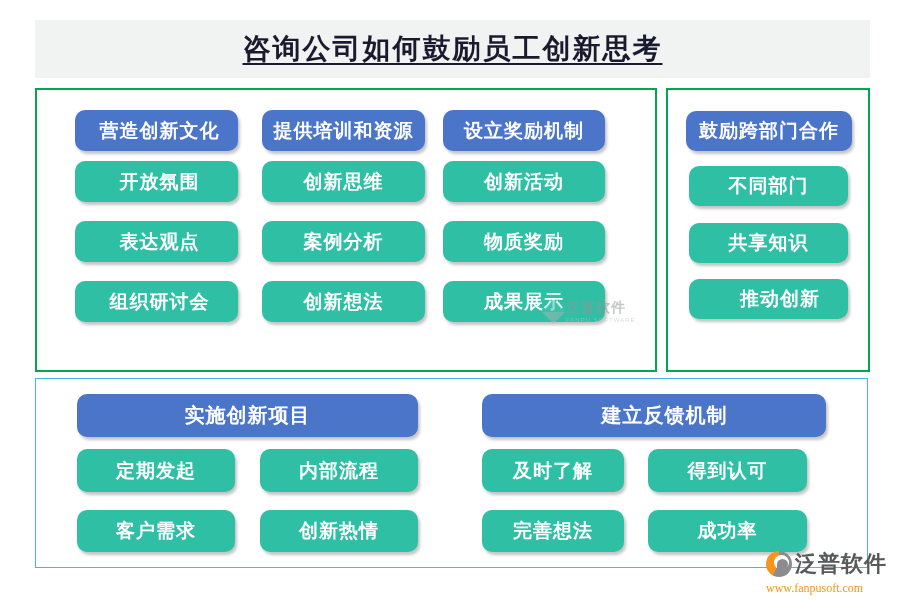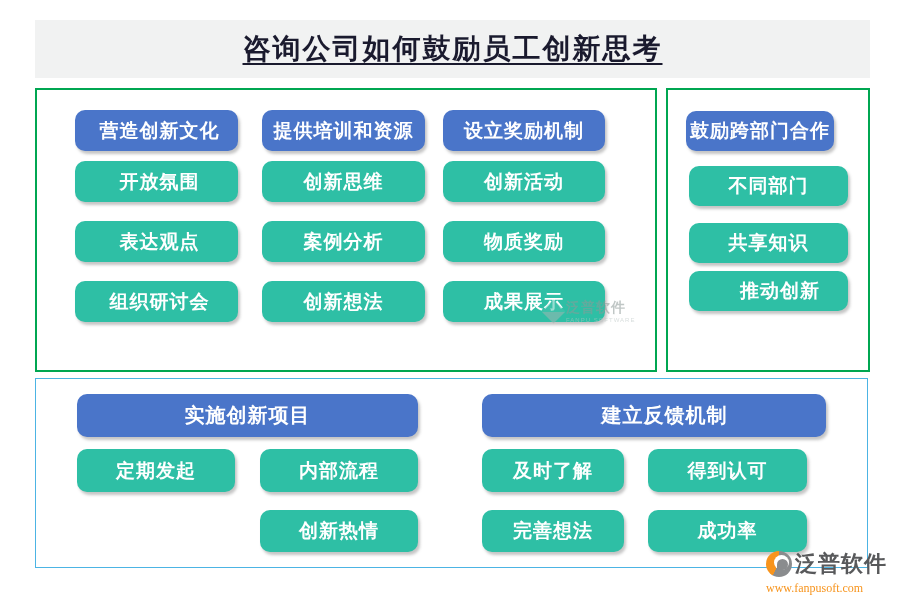--- a/index.html
+++ b/index.html
@@ -37,23 +37,23 @@
   .node.item { background:#2ebfa5; }
   
   .c1 { left:75px;  width:163px;padding-left:6px; }
   .c2 { left:262px; width:163px; }
   .c3 { left:443px; width:162px; }
   .r0 { top:110px; height:41px; }
   .r1 { top:161px; height:41px; }
   .r2 { top:221px; height:41px; }
   .r3 { top:281px; height:41px; }
   
-  .rc-hdr { left:686px; top:111px; width:148px; height:40px; }
+  .rc-hdr { left:686px; top:111px; width:166px; height:40px; }
   .rc     { left:689px; width:159px; height:40px; }
-  .rr1 { top:166px; } .rr2 { top:223px;text-align:center; } .rr3 { top:271px;padding-left:23px; }
+  .rr1 { top:166px; } .rr2 { top:223px;text-align:center; } .rr3 { top:279px;padding-left:23px; }
   
   .bh1 { left:77px;  top:394px; width:341px; height:43px; font-size:20px; }
   .bh2 { left:482px; top:394px; width:344px; height:43px; font-size:20px;padding-left:21px; }
   .br1 { top:449px; height:43px; }
   .br2 { top:510px; height:42px; }
   .bs1a { left:77px;  width:158px; }
   .bs1b { left:260px; width:158px; }
   .bs2a { left:482px; width:142px; }
   .bs2b { left:648px; width:159px; }
   
@@ -123,20 +123,21 @@
   <div class="node item c3 r3">成果展示</div>
 
   <div class="node hdr  rc-hdr">鼓励跨部门合作</div>
   <div class="node item rc rr1">不同部门</div>
   <div class="node item rc rr2">共享知识</div>
   <div class="node item rc rr3">推动创新</div>
 
   <div class="node hdr  bh1">实施创新项目</div>
   <div class="node item bs1a br1">定期发起</div>
   <div class="node item bs1b br1">内部流程</div>
+  <div class="node item bs1a br2">客户需求</div>
   <div class="node item bs1b br2">创新热情</div>
 
   <div class="node hdr  bh2">建立反馈机制</div>
   <div class="node item bs2a br1">及时了解</div>
   <div class="node item bs2b br1">得到认可</div>
   <div class="node item bs2a br2">完善想法</div>
   <div class="node item bs2b br2">成功率</div>
 
   <div class="watermark">
     <span class="wm-diamond"></span>

